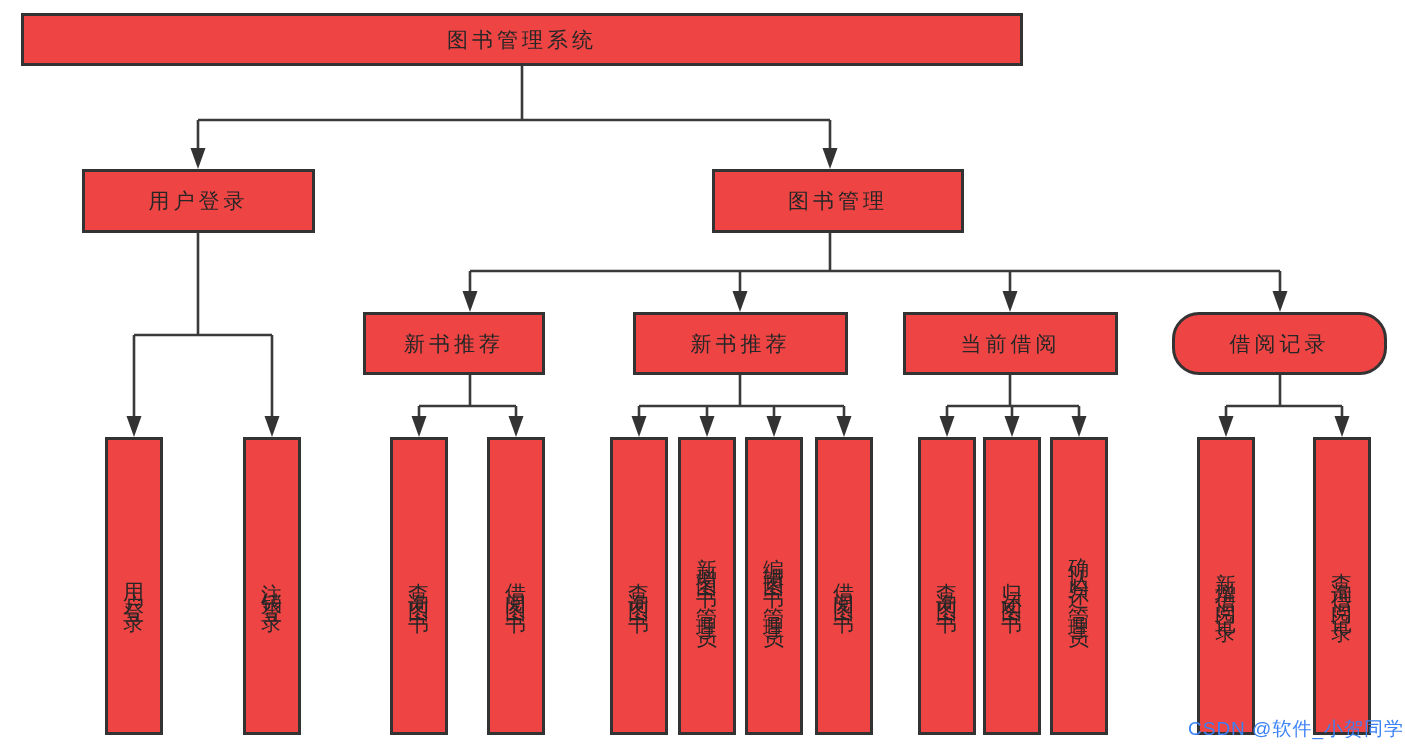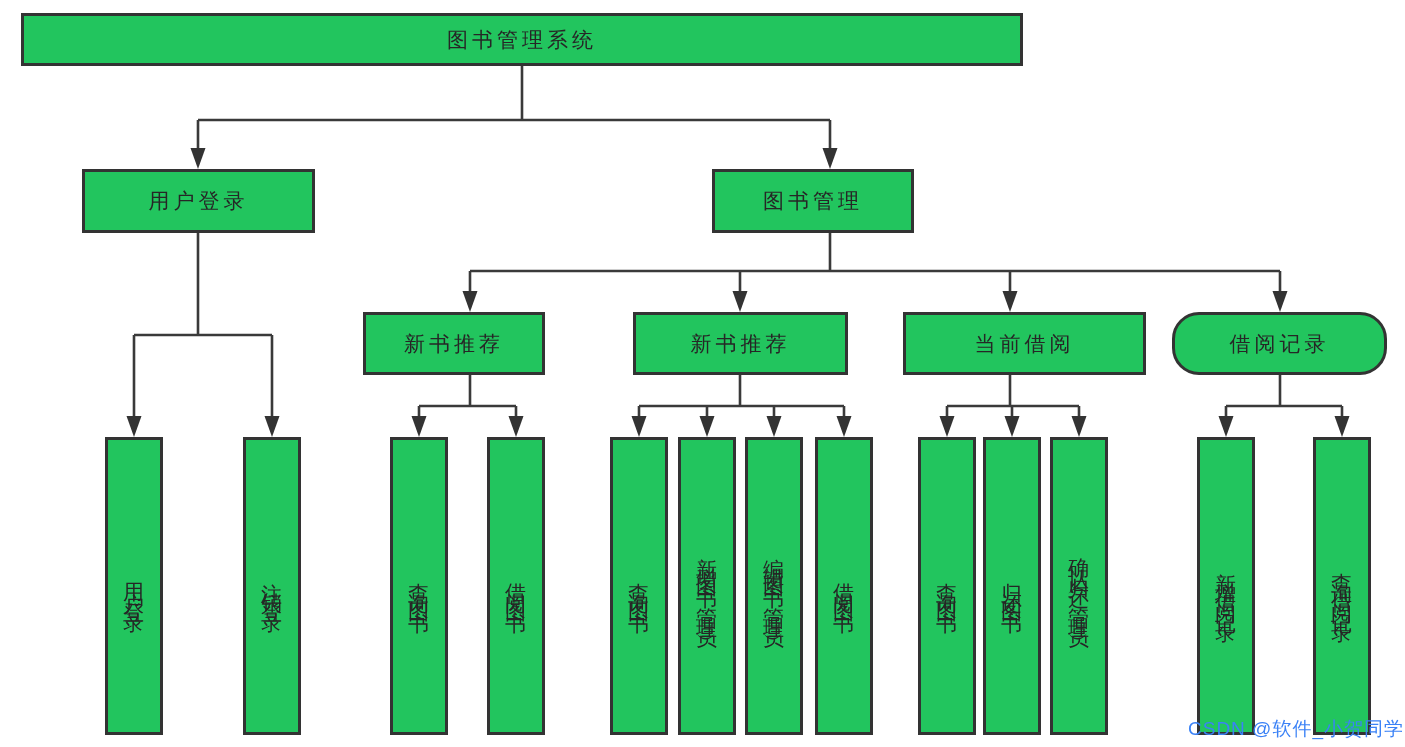--- a/index.html
+++ b/index.html
@@ -18,21 +18,21 @@
   }
   .wire {
     fill: none;
     stroke: #3a3a3a;
     stroke-width: 2.6;
   }
   .arrowhead { fill: #333333; }
   .box {
     position: absolute;
     box-sizing: border-box;
-    background: #22c55e;
+    background: #ef4444;
     border: 3px solid #333333;
     display: flex;
     align-items: center;
     justify-content: center;
     color: #262626;
     font-size: 21px;
     letter-spacing: 4px;
     text-align: center;
     white-space: nowrap;
   }
@@ -87,25 +87,25 @@
       <polygon class="arrowhead" points="1004.5,416 1019.5,416 1012,437"></polygon>
       <polygon class="arrowhead" points="1071.5,416 1086.5,416 1079,437"></polygon>
       <polygon class="arrowhead" points="1218.5,416 1233.5,416 1226,437"></polygon>
       <polygon class="arrowhead" points="1334.5,416 1349.5,416 1342,437"></polygon>
     </g>
   </svg>
 
   <div class="box" style="left:21px; top:13px; width:1002px; height:53px;">图书管理系统</div>
 
   <div class="box" style="left:82px; top:169px; width:233px; height:64px;">用户登录</div>
-  <div class="box" style="left:712px; top:169px; width:202px; height:64px;">图书管理</div>
+  <div class="box" style="left:712px; top:169px; width:252px; height:64px;">图书管理</div>
 
   <div class="box" style="left:363px; top:312px; width:182px; height:63px;">新书推荐</div>
   <div class="box" style="left:633px; top:312px; width:215px; height:63px;">新书推荐</div>
-  <div class="box" style="left:903px; top:312px; width:243px; height:63px;text-align:right;">当前借阅</div>
+  <div class="box" style="left:903px; top:312px; width:215px; height:63px;text-align:right;">当前借阅</div>
   <div class="box" style="left:1172px; top:312px; width:215px; height:63px;border-radius:27px;">借阅记录</div>
 
   <div class="box leaf" style="left:105px; top:437px; width:58px; height:298px;">用户登录</div>
   <div class="box leaf" style="left:243px; top:437px; width:58px; height:298px;">注销登录</div>
 
   <div class="box leaf" style="left:390px; top:437px; width:58px; height:298px;">查询图书</div>
   <div class="box leaf" style="left:487px; top:437px; width:58px; height:298px;">借阅图书</div>
 
   <div class="box leaf" style="left:610px; top:437px; width:58px; height:298px;">查询图书</div>
   <div class="box leaf" style="left:678px; top:437px; width:58px; height:298px;">新增图书（管理员）</div>

